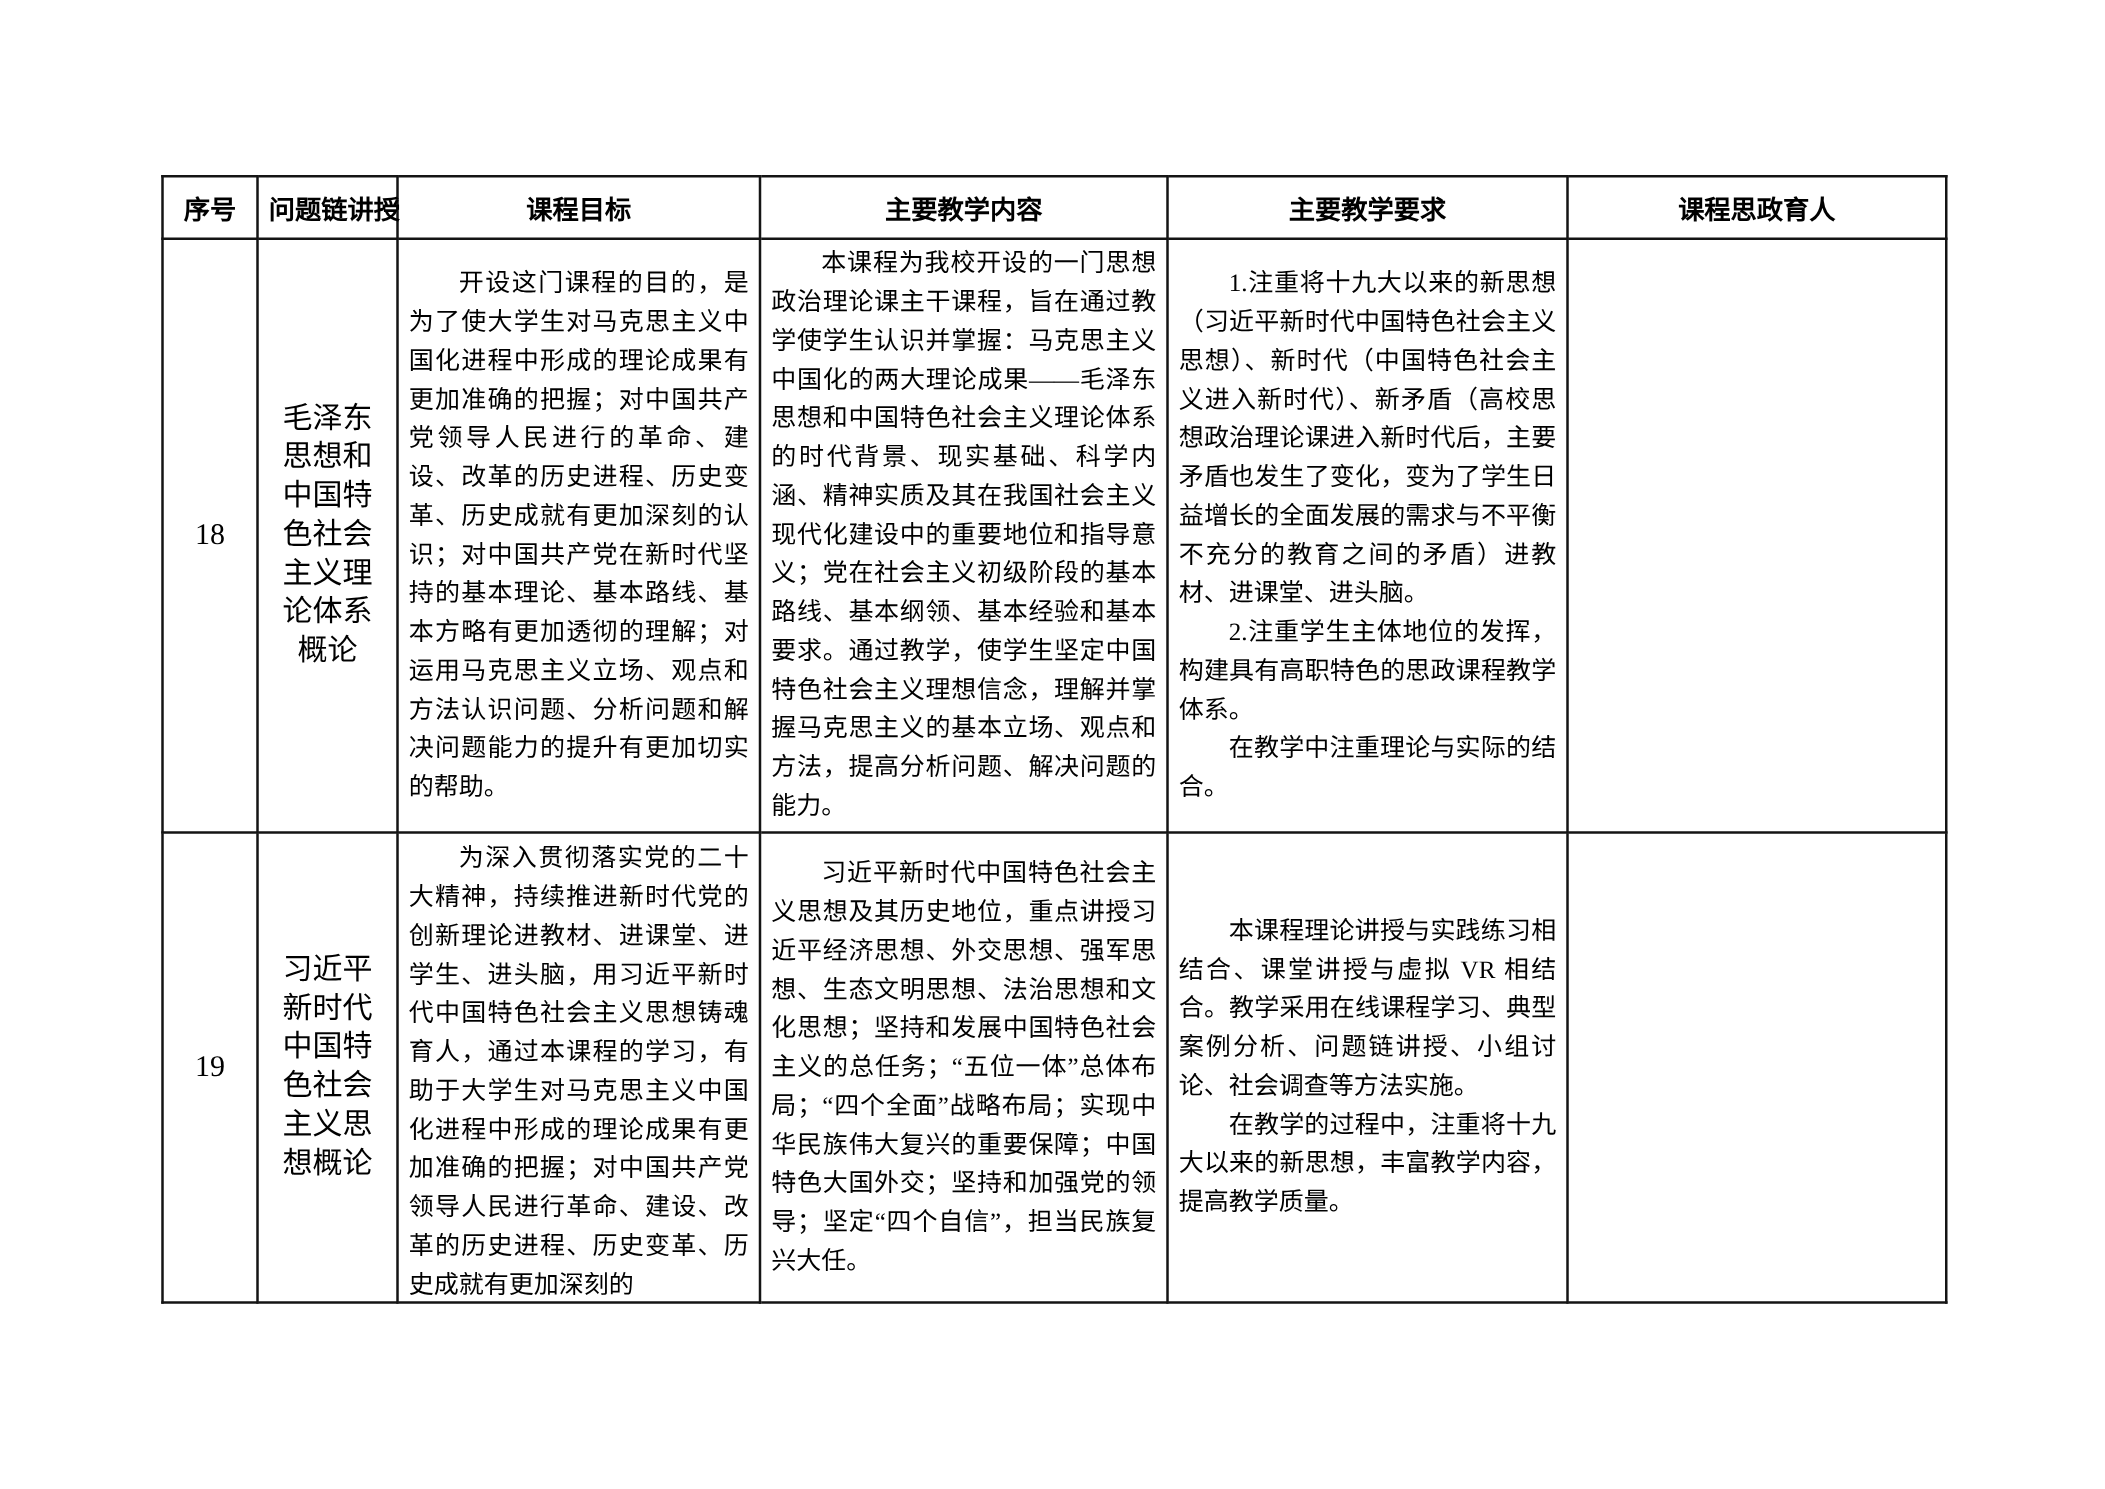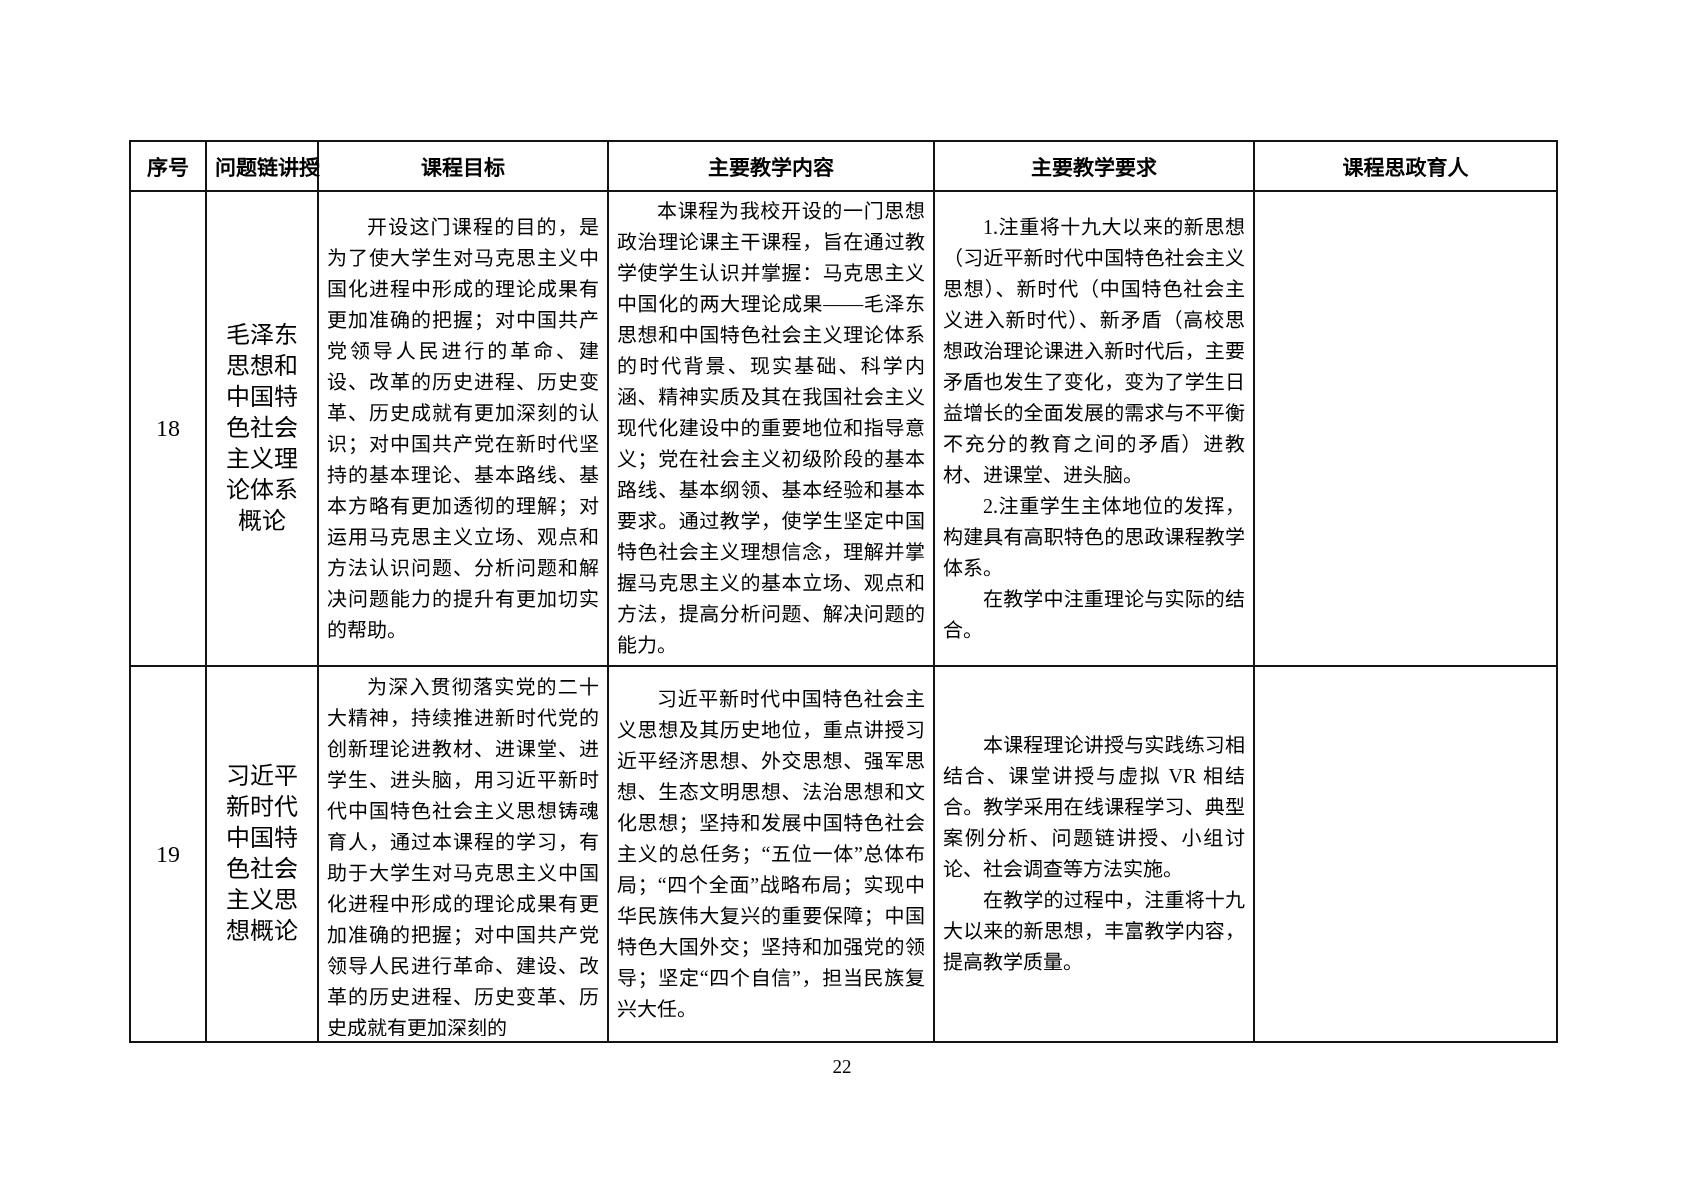--- a/index.html
+++ b/index.html
@@ -143,15 +143,14 @@
         </td>
         <td class="cell-text">
           <p>本课程理论讲授与实践练习相结合、课堂讲授与虚拟 VR 相结合。教学采用在线课程学习、典型案例分析、问题链讲授、小组讨论、社会调查等方法实施。</p>
           <p>在教学的过程中，注重将十九大以来的新思想，丰富教学内容，提高教学质量。</p>
         </td>
         <td class="cell-text"></td>
       </tr>
     </tbody>
   </table>
 
-  <div class="page-footer">22</div>
 
 </div>
 
 </body></html>

